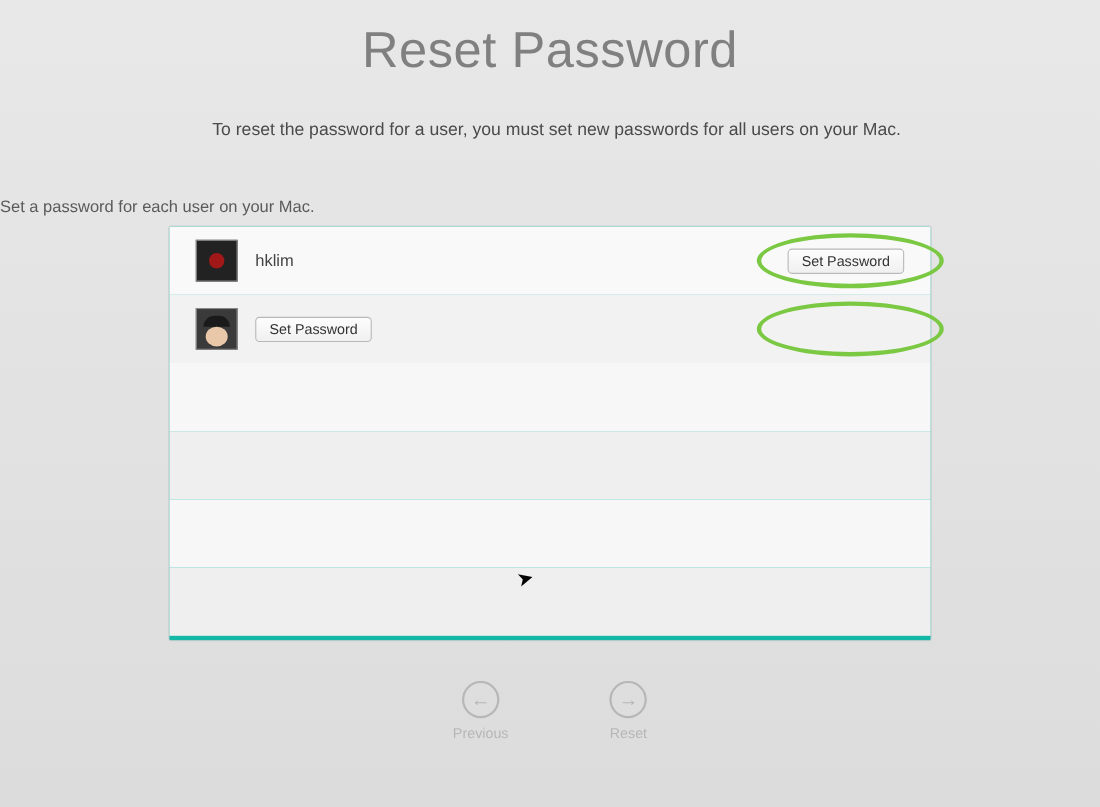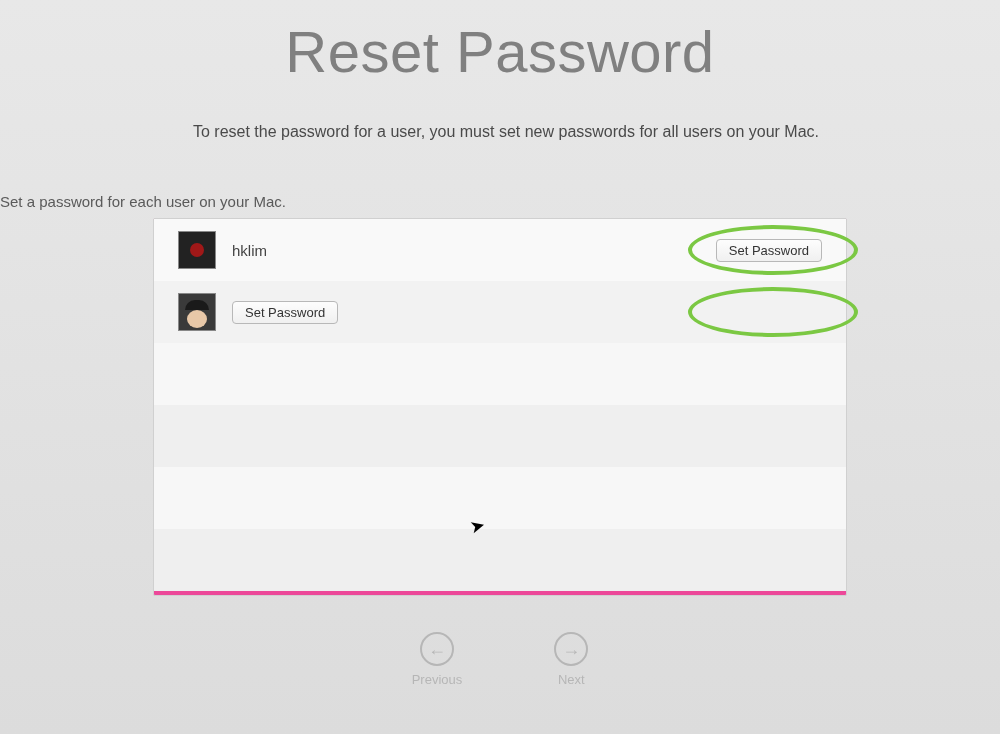--- a/index.html
+++ b/index.html
@@ -10,21 +10,21 @@
     body {
       width: 1000px;
       height: 734px;
       background: linear-gradient(to bottom, #e8e8e8 0%, #dcdcdc 100%);
       font-family: -apple-system, "Helvetica Neue", Helvetica, Arial, sans-serif;
       overflow: hidden;
       position: relative;
     }
     .page-title {
       text-align: center;
-      font-size: 58px;
+      font-size: 46px;
       font-weight: 300;
       color: #808080;
       margin-top: 18px;
       letter-spacing: 0.5px;
     }
     .instruction-text {
       text-align: center;
       font-size: 16px;
       color: #4a4a4a;
       margin-top: 38px;
@@ -33,21 +33,21 @@
     .sub-instruction {
       font-size: 15px;
       color: #5a5a5a;
       margin-top: 52px;
       margin-bottom: 8px;
     }
     .user-list-panel {
       width: 694px;
       height: 378px;
       margin: 0 auto;
-      background: #ec4899;
+      background: #14b8a6;
       border: 1px solid #d0d0d0;
       border-radius: 2px;
     }
     .user-row {
       display: flex;
       align-items: center;
       height: 62px;
       padding: 0 24px;
       position: relative;
     }
@@ -205,17 +205,17 @@
   <div class="nav-button">
     <div class="nav-icon-circle">
       <span class="nav-arrow">←</span>
     </div>
     <span class="nav-label">Previous</span>
   </div>
   <div class="nav-button">
     <div class="nav-icon-circle">
       <span class="nav-arrow">→</span>
     </div>
-    <span class="nav-label">Next</span>
+    <span class="nav-label">Reset</span>
   </div>
 </div>
 
 <div class="cursor-arrow">➤</div>
 
 </body></html>

